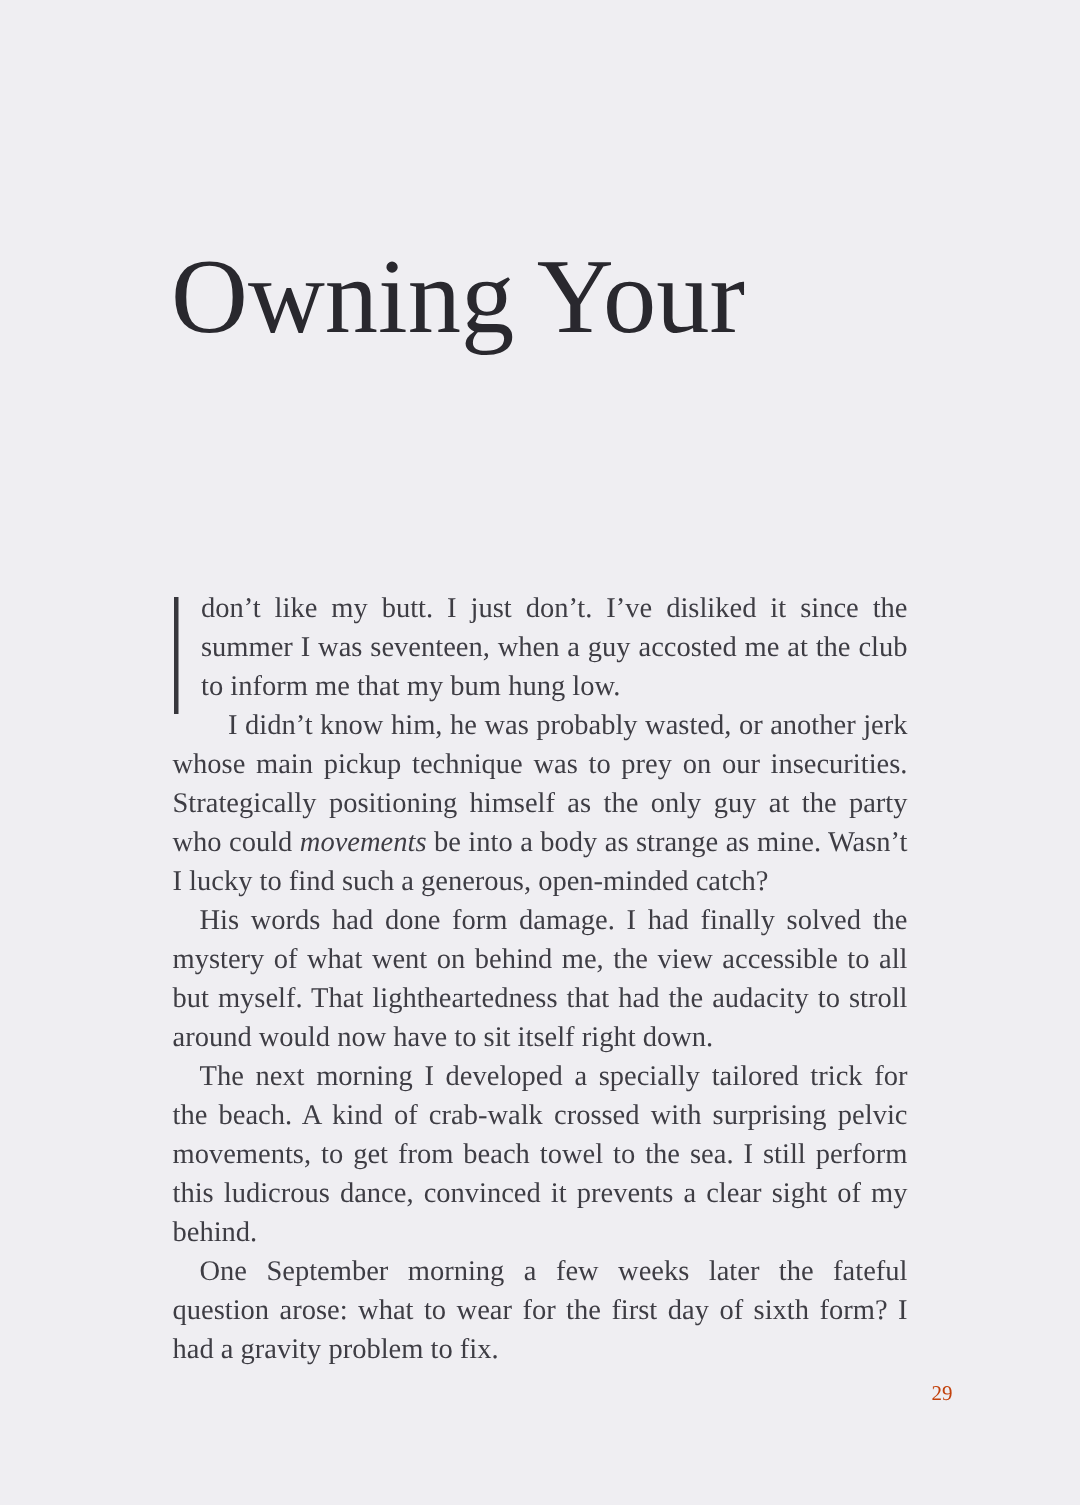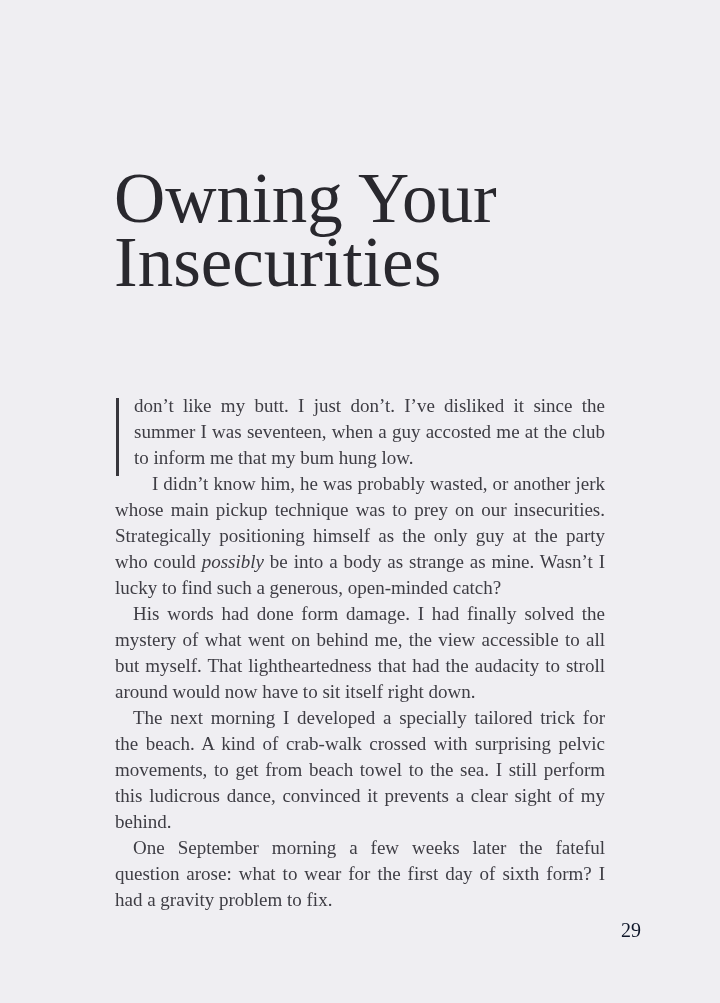--- a/index.html
+++ b/index.html
@@ -57,38 +57,38 @@
     color: transparent;
     overflow: hidden;
   }
   .para em {
     font-style: italic;
   }
   .page-number {
     position: absolute;
     left: 621px;
     top: 920px;
-    font-size: 20px;
+    font-size: 14px;
     line-height: 20px;
-    color: #0f172a;
+    color: #c2410c;
     font-family: "Liberation Serif", serif;
   }
 </style>
 </head>
 <body>
 
 <div class="page">
 
-  <h1 class="chapter-title"><span>Owning Your</span><br><span>Insecurities</span></h1>
+  <h1 class="chapter-title"><span>Owning Your</span><br></h1>
 
   <div class="body-text">
 
     <p class="para"><span class="dropcap">I</span><span>don’t like my butt. I just don’t. I’ve disliked it since the summer I was seventeen, when a guy accosted me at the club to inform me that my bum hung low.</span></p>
 
-    <p class="para indent"><span>I didn’t know him, he was probably wasted, or another jerk whose main pickup technique was to prey on our insecurities. Strategically positioning himself as the only guy at the party who could </span><em>possibly</em><span> be into a body as strange as mine. Wasn’t I lucky to find such a generous, open-minded catch?</span></p>
+    <p class="para indent"><span>I didn’t know him, he was probably wasted, or another jerk whose main pickup technique was to prey on our insecurities. Strategically positioning himself as the only guy at the party who could </span><em>movements</em><span> be into a body as strange as mine. Wasn’t I lucky to find such a generous, open-minded catch?</span></p>
 
     <p class="para indent">His words had done form damage. I had finally solved the mystery of what went on behind me, the view accessible to all but myself. That lightheartedness that had the audacity to stroll around would now have to sit itself right down.</p>
 
     <p class="para indent">The next morning I developed a specially tailored trick for the beach. A kind of crab-walk crossed with surprising pelvic movements, to get from beach towel to the sea. I still perform this ludicrous dance, convinced it prevents a clear sight of my behind.</p>
 
     <p class="para indent">One September morning a few weeks later the fateful question arose: what to wear for the first day of sixth form? I had a gravity problem to fix.</p>
 
   </div>
 
   <div class="page-number">29</div>

